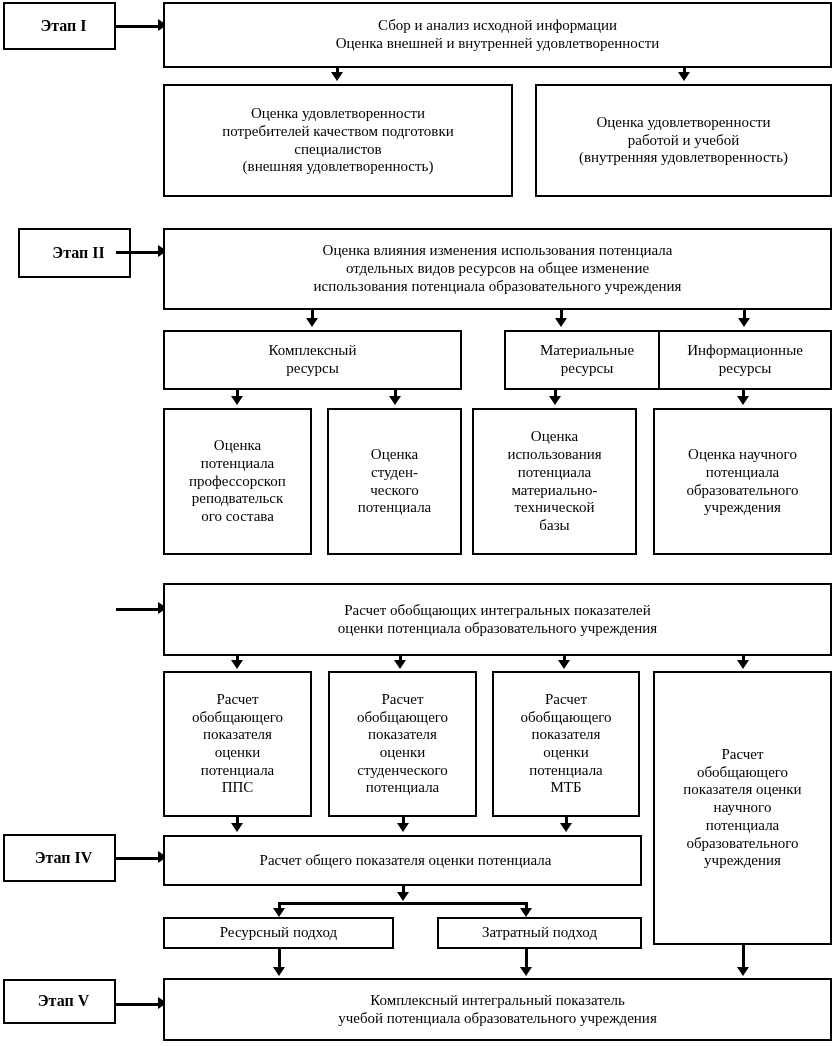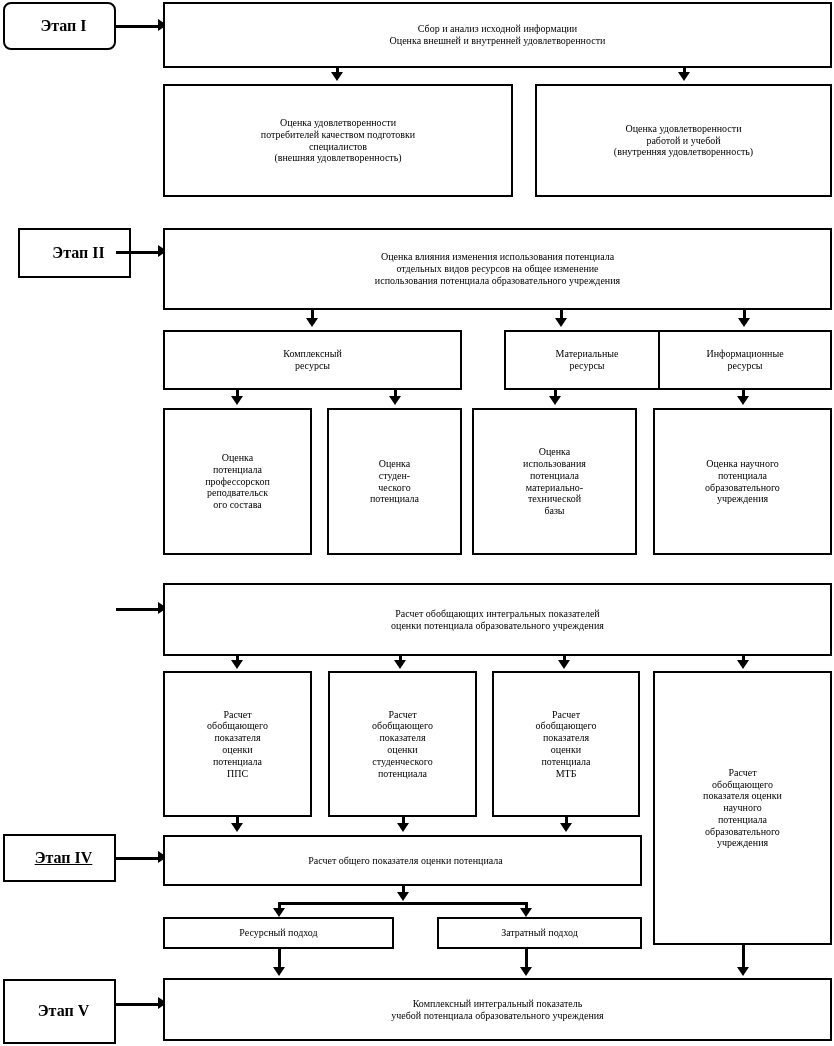--- a/index.html
+++ b/index.html
@@ -20,21 +20,21 @@
   .box {
     position: absolute;
     box-sizing: border-box;
     border: 2px solid #000000;
     background: #ffffff;
     display: flex;
     align-items: center;
     justify-content: center;
     text-align: center;
     line-height: 1.18;
-    font-size: 10px;
+    font-size: 15px;
     padding: 2px 4px;
   }
   .box.stage {
     justify-content: flex-start;
     padding-left: 12px;
     font-weight: bold;
     font-size: 16px;
   }
   .box.left-text {
     justify-content: flex-start;
@@ -71,21 +71,21 @@
     border-top: 6px solid transparent;
     border-bottom: 6px solid transparent;
     border-left: 9px solid #000000;
   }
 </style>
 </head>
 <body>
 
 <div id="canvas">
 
-  <div class="box stage" style="left:3px; top:2px; width:113px; height:48px;border-radius:8px;">
+  <div class="box stage" style="left:3px; top:2px; width:113px; height:48px;">
     <span class="inner">Этап I</span>
   </div>
   <div class="hline" style="left:116px; top:25px; width:44px;"></div>
   <div class="arrow-right" style="left:158px; top:19px;"></div>
 
   <div class="box" style="left:163px; top:2px; width:669px; height:66px;">
     <span class="inner">Сбор и анализ исходной информации
 Оценка внешней и внутренней удовлетворенности</span>
   </div>
 
@@ -226,21 +226,21 @@
 учреждения</span>
   </div>
 
   <div class="vline" style="left:236px; top:817px; height:10px;"></div>
   <div class="arrow-down" style="left:231px; top:823px;"></div>
   <div class="vline" style="left:402px; top:817px; height:10px;"></div>
   <div class="arrow-down" style="left:397px; top:823px;"></div>
   <div class="vline" style="left:565px; top:817px; height:10px;"></div>
   <div class="arrow-down" style="left:560px; top:823px;"></div>
 
-  <div class="box stage" style="left:3px; top:834px; width:113px; height:48px;text-decoration:underline;">
+  <div class="box stage" style="left:3px; top:834px; width:113px; height:48px;">
     <span class="inner">Этап IV</span>
   </div>
   <div class="hline" style="left:116px; top:857px; width:44px;"></div>
   <div class="arrow-right" style="left:158px; top:851px;"></div>
 
   <div class="box left-text" style="left:163px; top:835px; width:479px; height:51px;">
     <span class="inner">Расчет общего показателя оценки потенциала</span>
   </div>
 
   <div class="vline" style="left:402px; top:886px; height:10px;"></div>
@@ -258,21 +258,21 @@
     <span class="inner">Ресурсный подход</span>
   </div>
 
   <div class="vline" style="left:278px; top:949px; height:22px;"></div>
   <div class="arrow-down" style="left:273px; top:967px;"></div>
   <div class="vline" style="left:525px; top:949px; height:22px;"></div>
   <div class="arrow-down" style="left:520px; top:967px;"></div>
   <div class="vline" style="left:742px; top:945px; height:26px;"></div>
   <div class="arrow-down" style="left:737px; top:967px;"></div>
 
-  <div class="box stage" style="left:3px; top:979px; width:113px; height:65px;">
+  <div class="box stage" style="left:3px; top:979px; width:113px; height:45px;">
     <span class="inner">Этап V</span>
   </div>
   <div class="hline" style="left:116px; top:1003px; width:44px;"></div>
   <div class="arrow-right" style="left:158px; top:997px;"></div>
 
   <div class="box" style="left:163px; top:978px; width:669px; height:63px;">
     <span class="inner">Комплексный интегральный показатель
 учебой потенциала образовательного учреждения</span>
   </div>
 

